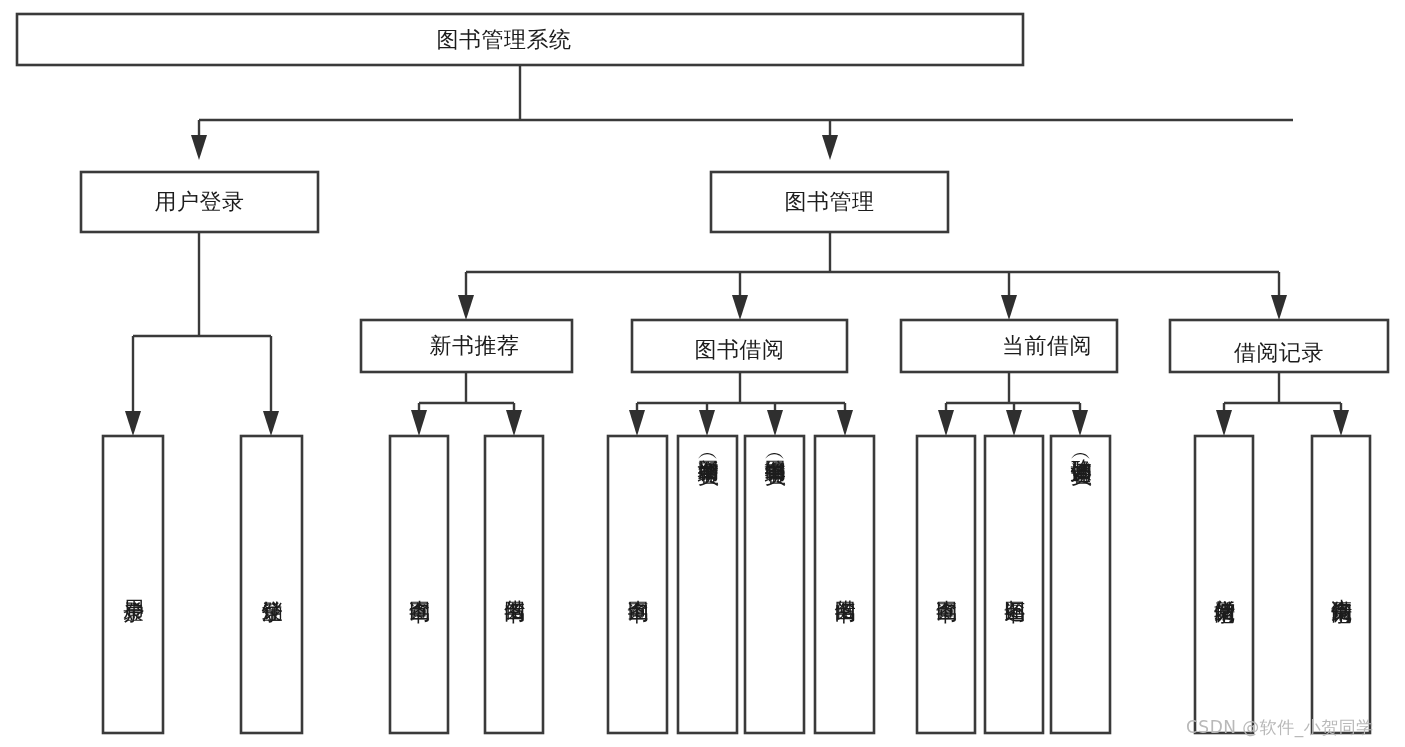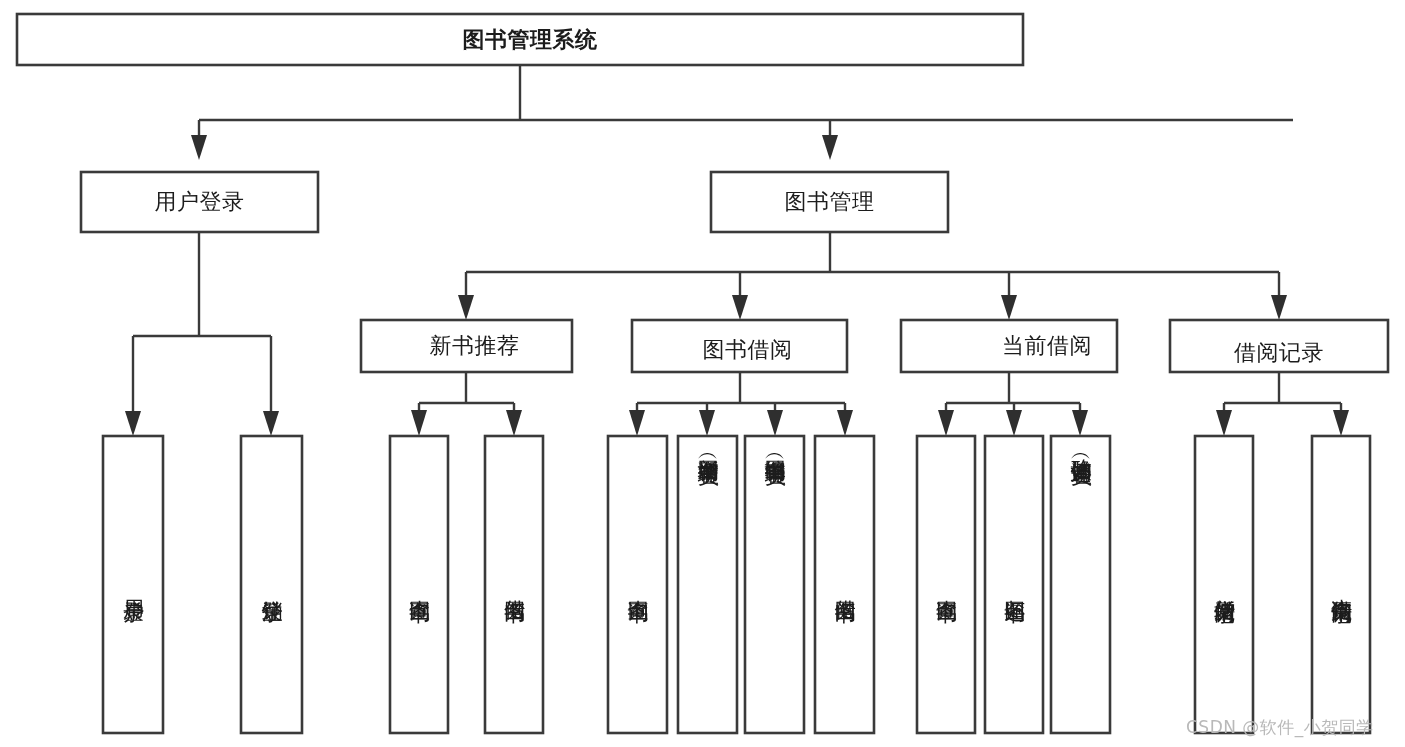--- a/index.html
+++ b/index.html
@@ -186,37 +186,37 @@
 
     <rect class="node-box" x="917" y="436" width="58" height="297"></rect>
     <rect class="node-box" x="985" y="436" width="58" height="297"></rect>
     <rect class="node-box" x="1051" y="436" width="59" height="297"></rect>
 
     <rect class="node-box" x="1195" y="436" width="58" height="297"></rect>
     <rect class="node-box" x="1312" y="436" width="58" height="297"></rect>
 
   </svg>
 
-  <div class="hlabel-wrap" style="left:27px; top:14px; width:1006px; height:51px;font-weight:bold;">
+  <div class="hlabel-wrap" style="left:1px; top:14px; width:1006px; height:51px;">
     <span class="hlabel-text">图书管理系统</span>
   </div>
 
   <div class="hlabel-wrap" style="left:81px; top:172px; width:237px; height:60px;">
     <span class="hlabel-text">用户登录</span>
   </div>
 
   <div class="hlabel-wrap" style="left:711px; top:172px; width:237px; height:59px;">
     <span class="hlabel-text">图书管理</span>
   </div>
 
   <div class="hlabel-wrap" style="left:361px; top:320px; width:211px; height:52px;padding-left:8px;">
     <span class="hlabel-text">新书推荐</span>
   </div>
 
-  <div class="hlabel-wrap" style="left:632px; top:320px; width:215px; height:60px;padding-left:8px;">
+  <div class="hlabel-wrap" style="left:632px; top:320px; width:215px; height:60px;">
     <span class="hlabel-text">图书借阅</span>
   </div>
 
   <div class="hlabel-wrap" style="left:939px; top:320px; width:216px; height:52px;">
     <span class="hlabel-text">当前借阅</span>
   </div>
 
   <div class="hlabel-wrap" style="left:1170px; top:320px; width:218px; height:52px;margin-top:7px;">
     <span class="hlabel-text">借阅记录</span>
   </div>

